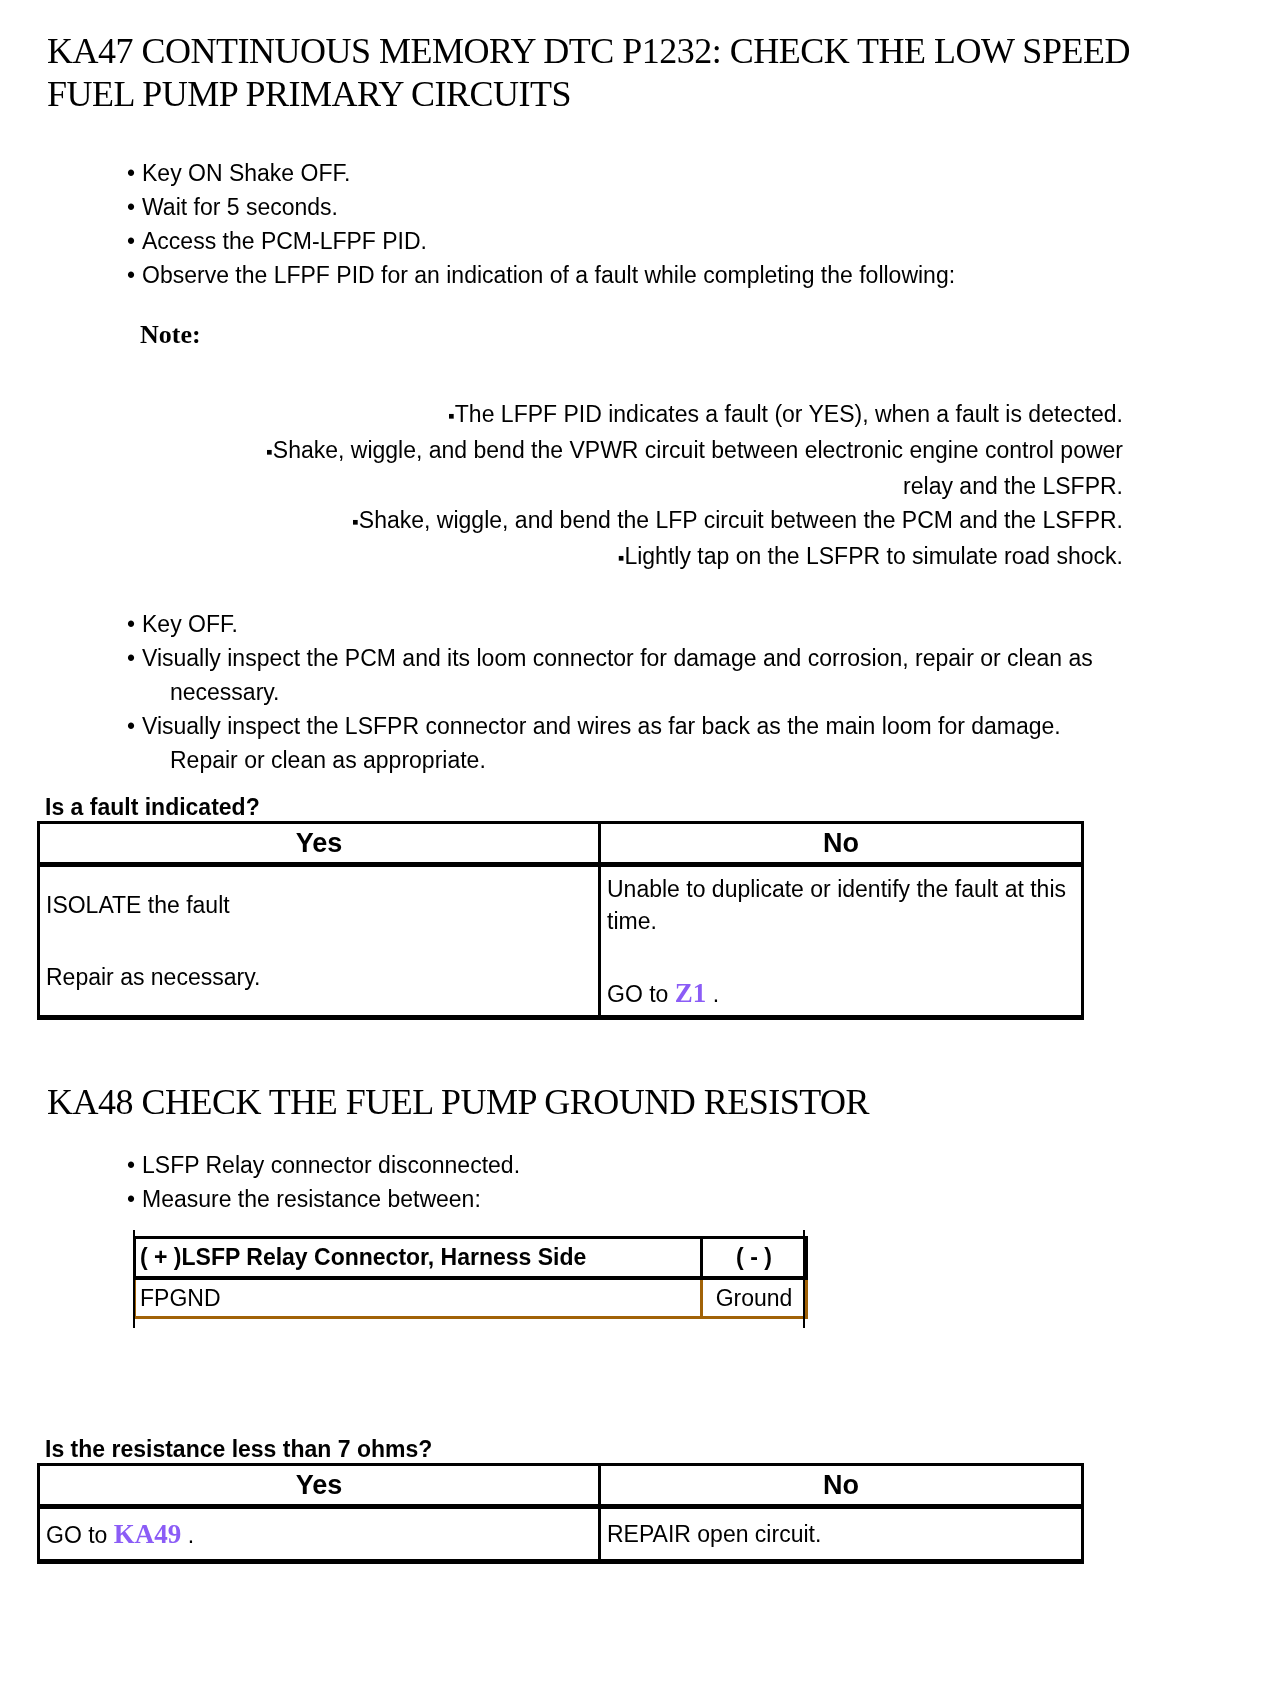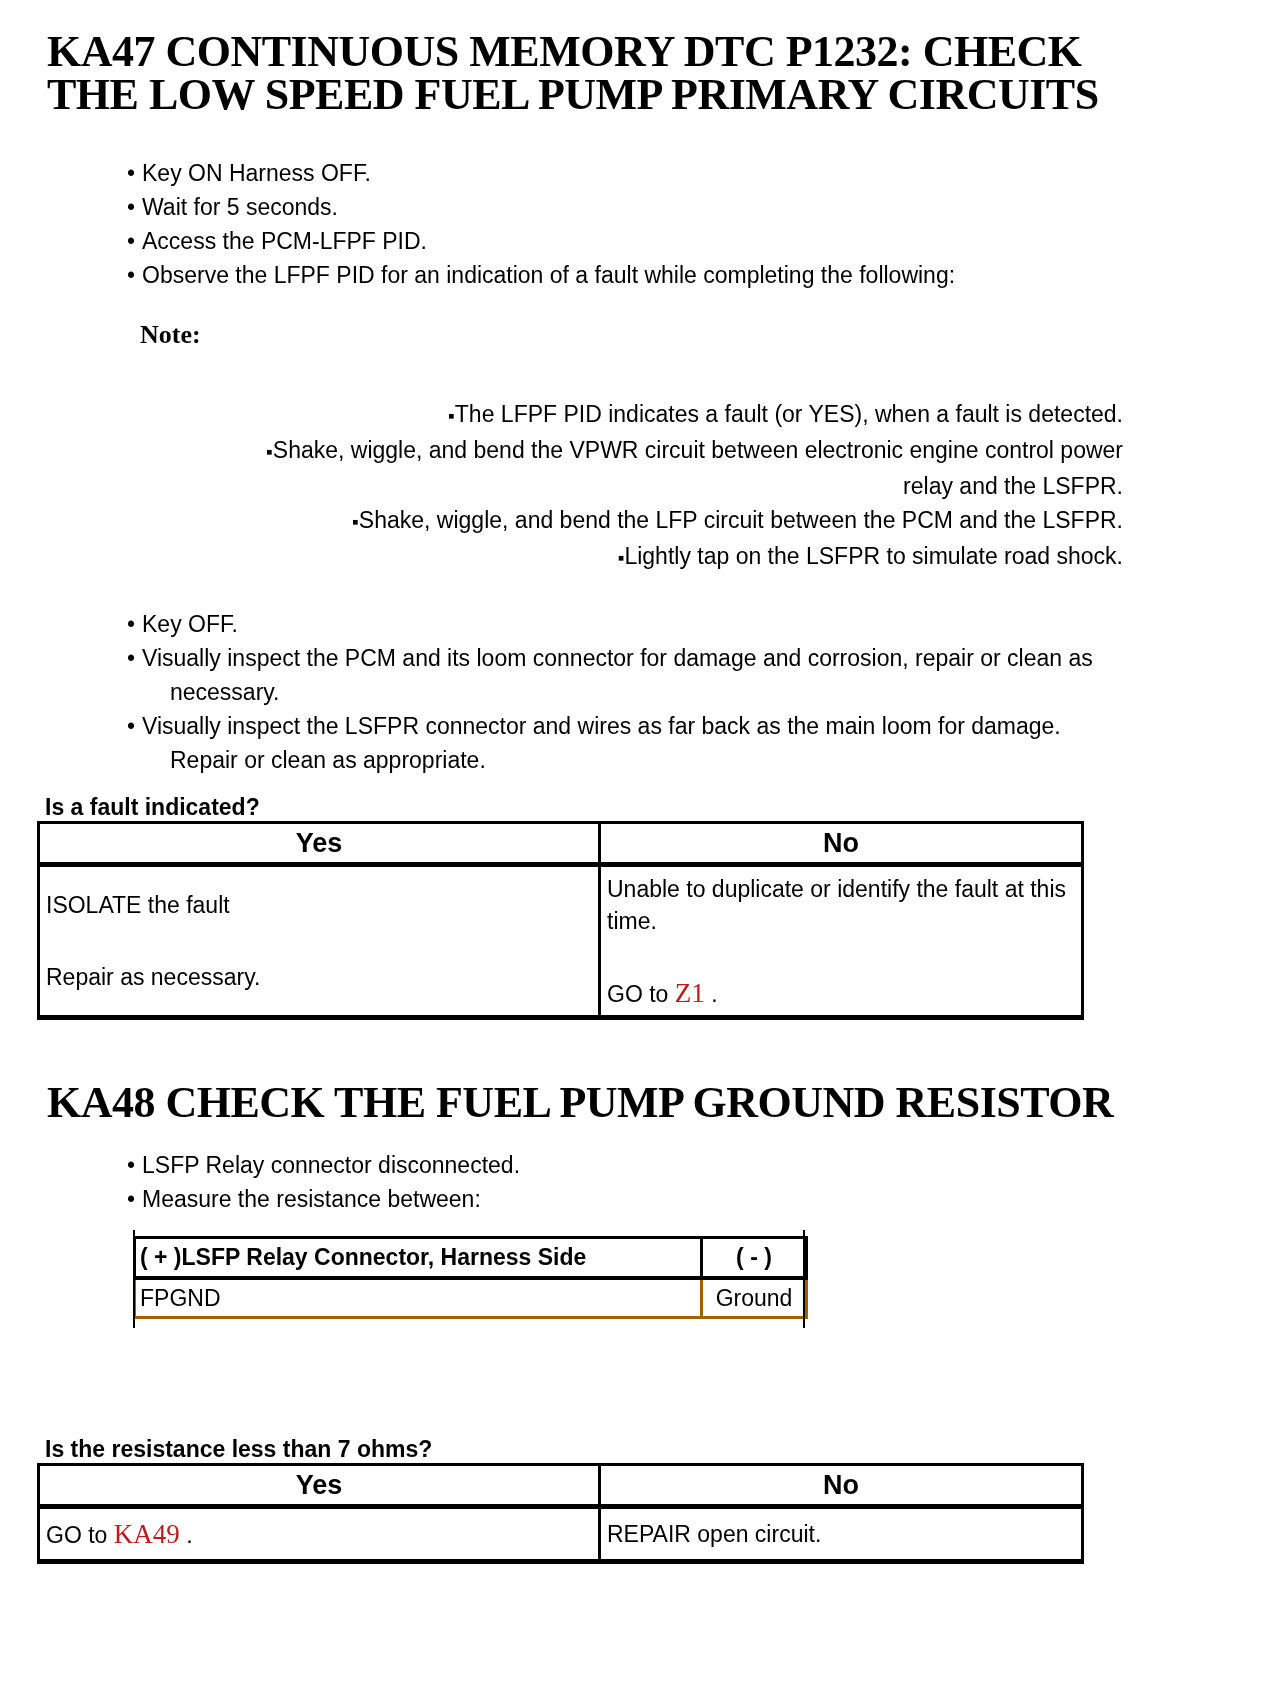--- a/index.html
+++ b/index.html
@@ -7,22 +7,22 @@
   body {
     width: 1264px; height: 1682px;
     overflow: hidden; position: relative;
     color: #000;
     font-family: "Liberation Sans", sans-serif;
   }
   .doc-title {
     margin: 30px 40px 0 47px;
     max-width: 1120px;
     font-family: "Liberation Serif", serif;
-    font-weight: bold;
-    font-size: 44px; line-height: 43px;
+    font-weight: normal;
+    font-size: 36px; line-height: 43px;
     letter-spacing: -0.5px;
   }
   .title-2 { margin-top: 61px; }
   ul.blist { list-style: none; margin-left: 127px; width: 1000px; }
   ul.blist li {
     font-size: 23px; line-height: 34px;
     padding-left: 43px; text-indent: -43px;
   }
   ul.blist li::before {
     content: "\2022";
@@ -64,21 +64,21 @@
     vertical-align: middle; text-align: left;
     padding: 0 10px 0 6px;
   }
   table.decision td p { margin: 0; }
   table.decision td p + p { margin-top: 40px; }
   .tall-body td { height: 148px; }
   .short-body td { height: 50px; }
   .decision-2 { margin-top: 2px; }
   .ref-link {
     font-family: "Liberation Serif", serif;
-    font-size: 27px; color: #b91c1c; text-decoration: none;
+    font-size: 27px; color: #8b5cf6; text-decoration: none; font-weight: bold;
   }
   .measure-wrap { position: relative; width: 672px; margin: 20px 0 0 133px; }
   .measure-wrap::before, .measure-wrap::after {
     content: ""; position: absolute; width: 2px; background: #000;
     top: -6px; bottom: -9px; z-index: 1;
   }
   .measure-wrap::before { left: 0; }
   .measure-wrap::after { right: 0; }
   table.measure { width: 672px; }
   table.measure th {
@@ -93,21 +93,21 @@
   .cell-center { text-align: center; padding: 0 2px; }
 </style>
 </head>
 <body>
 
 <main>
 
   <h1 class="doc-title">KA47 CONTINUOUS MEMORY DTC P1232: CHECK THE LOW SPEED FUEL PUMP PRIMARY CIRCUITS</h1>
 
   <ul class="blist first-steps">
-    <li>Key ON Harness OFF.</li>
+    <li>Key ON Shake OFF.</li>
     <li>Wait for 5 seconds.</li>
     <li>Access the PCM-LFPF PID.</li>
     <li>Observe the LFPF PID for an indication of a fault while completing the following:</li>
   </ul>
 
   <div class="note-label">Note:</div>
 
   <ul class="sqlist">
     <li>The LFPF PID indicates a fault (or YES), when a fault is detected.</li>
     <li>Shake, wiggle, and bend the VPWR circuit between electronic engine control power relay and the LSFPR.</li>

